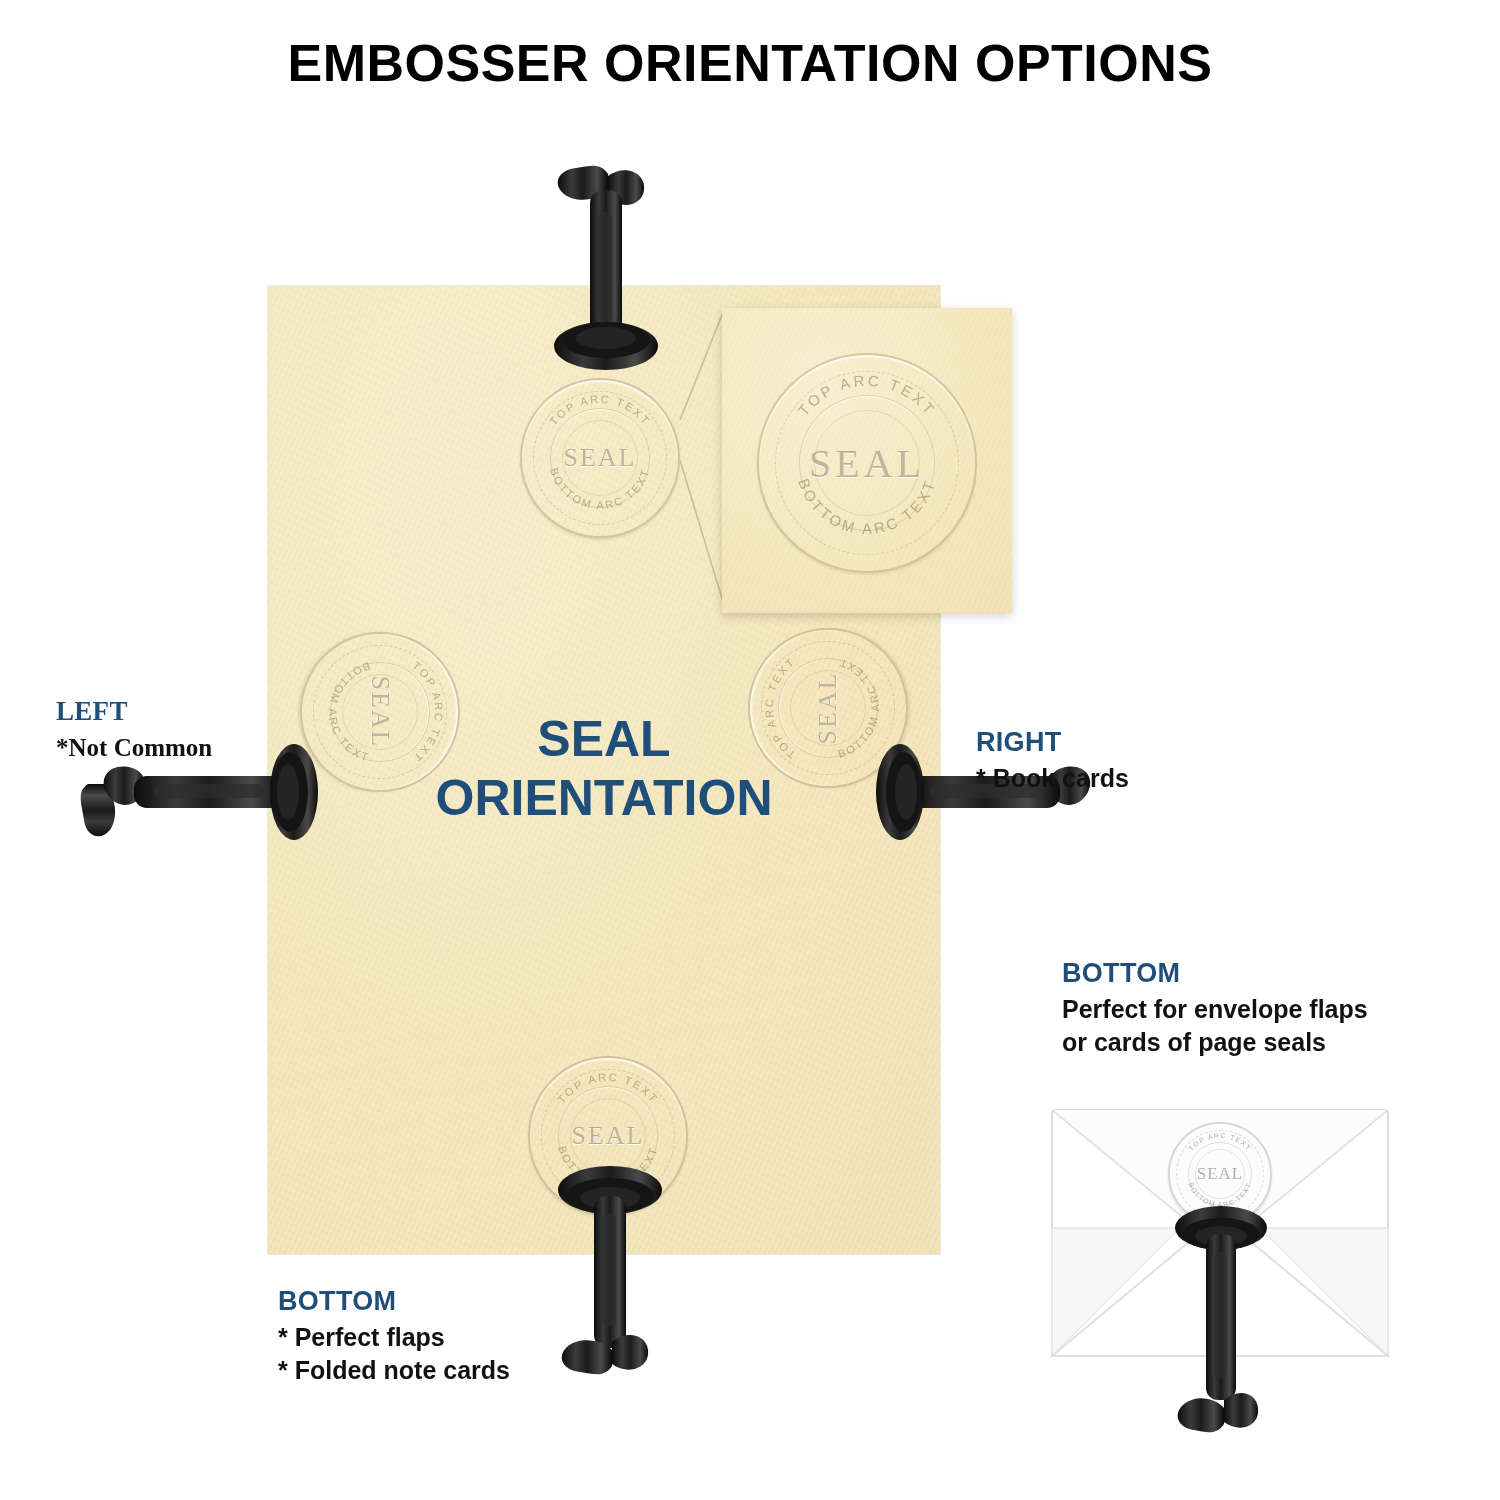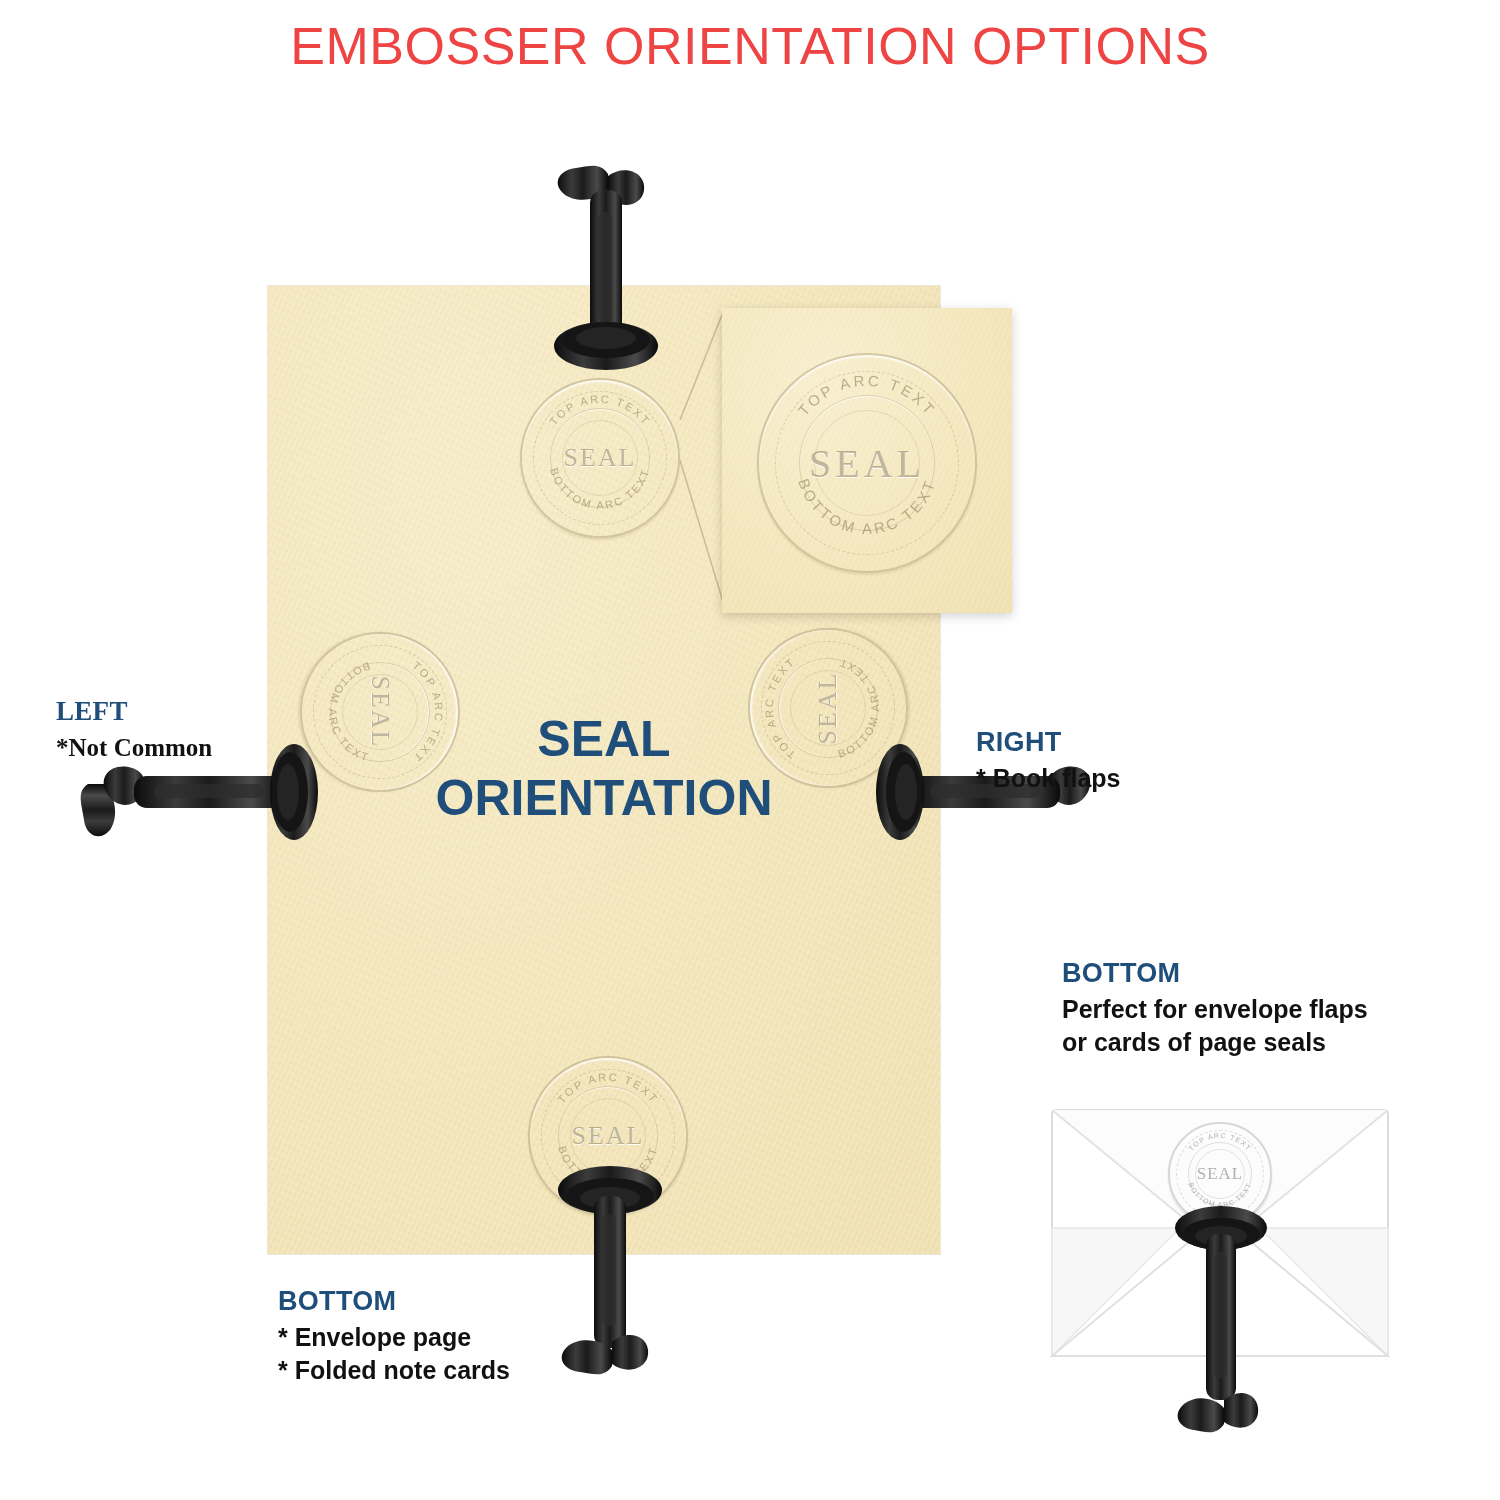--- a/index.html
+++ b/index.html
@@ -8,26 +8,26 @@
     background:#ffffff;
     font-family:"Liberation Sans", sans-serif;
     position:relative;
     overflow:hidden;
   }
   .stage{position:absolute;inset:0;}
 
   
   .title{
     position:absolute;
-    top:16px;left:0;width:100%;
+    top:33px;left:0;width:100%;
     text-align:center;
     font-size:52px;
-    font-weight:normal;
+    font-weight:bold;
     letter-spacing:0.5px;
-    color:#ef4444;
+    color:#000000;
   }
 
   
   .paper{
     position:absolute;
     left:268px;top:286px;
     width:672px;height:968px;
     background:
       radial-gradient(ellipse at 30% 20%, #f7ecc8 0%, #f4e7bd 45%, #f0e1b2 100%);
     box-shadow:0 0 0 1px rgba(180,160,110,.25);
@@ -361,26 +361,26 @@
   </div>
 
 
   <div class="lbl" style="left:56px;top:696px;font-family:Liberation Serif, serif;">
     <div class="head">LEFT</div>
     <div class="sub">*Not Common</div>
   </div>
 
   <div class="lbl" style="left:976px;top:688px;margin-top:39px;">
     <div class="head">RIGHT</div>
-    <div class="sub">* Book flaps</div>
+    <div class="sub">* Book cards</div>
   </div>
 
   <div class="lbl" style="left:278px;top:1286px;">
     <div class="head">BOTTOM</div>
-    <div class="sub">* Envelope page</div>
+    <div class="sub">* Perfect flaps</div>
     <div class="sub">* Folded note cards</div>
   </div>
 
   <div class="lbl" style="left:1062px;top:958px;">
     <div class="head">BOTTOM</div>
     <div class="sub">Perfect for envelope flaps</div>
     <div class="sub">or cards of page seals</div>
   </div>
 
 </div>

